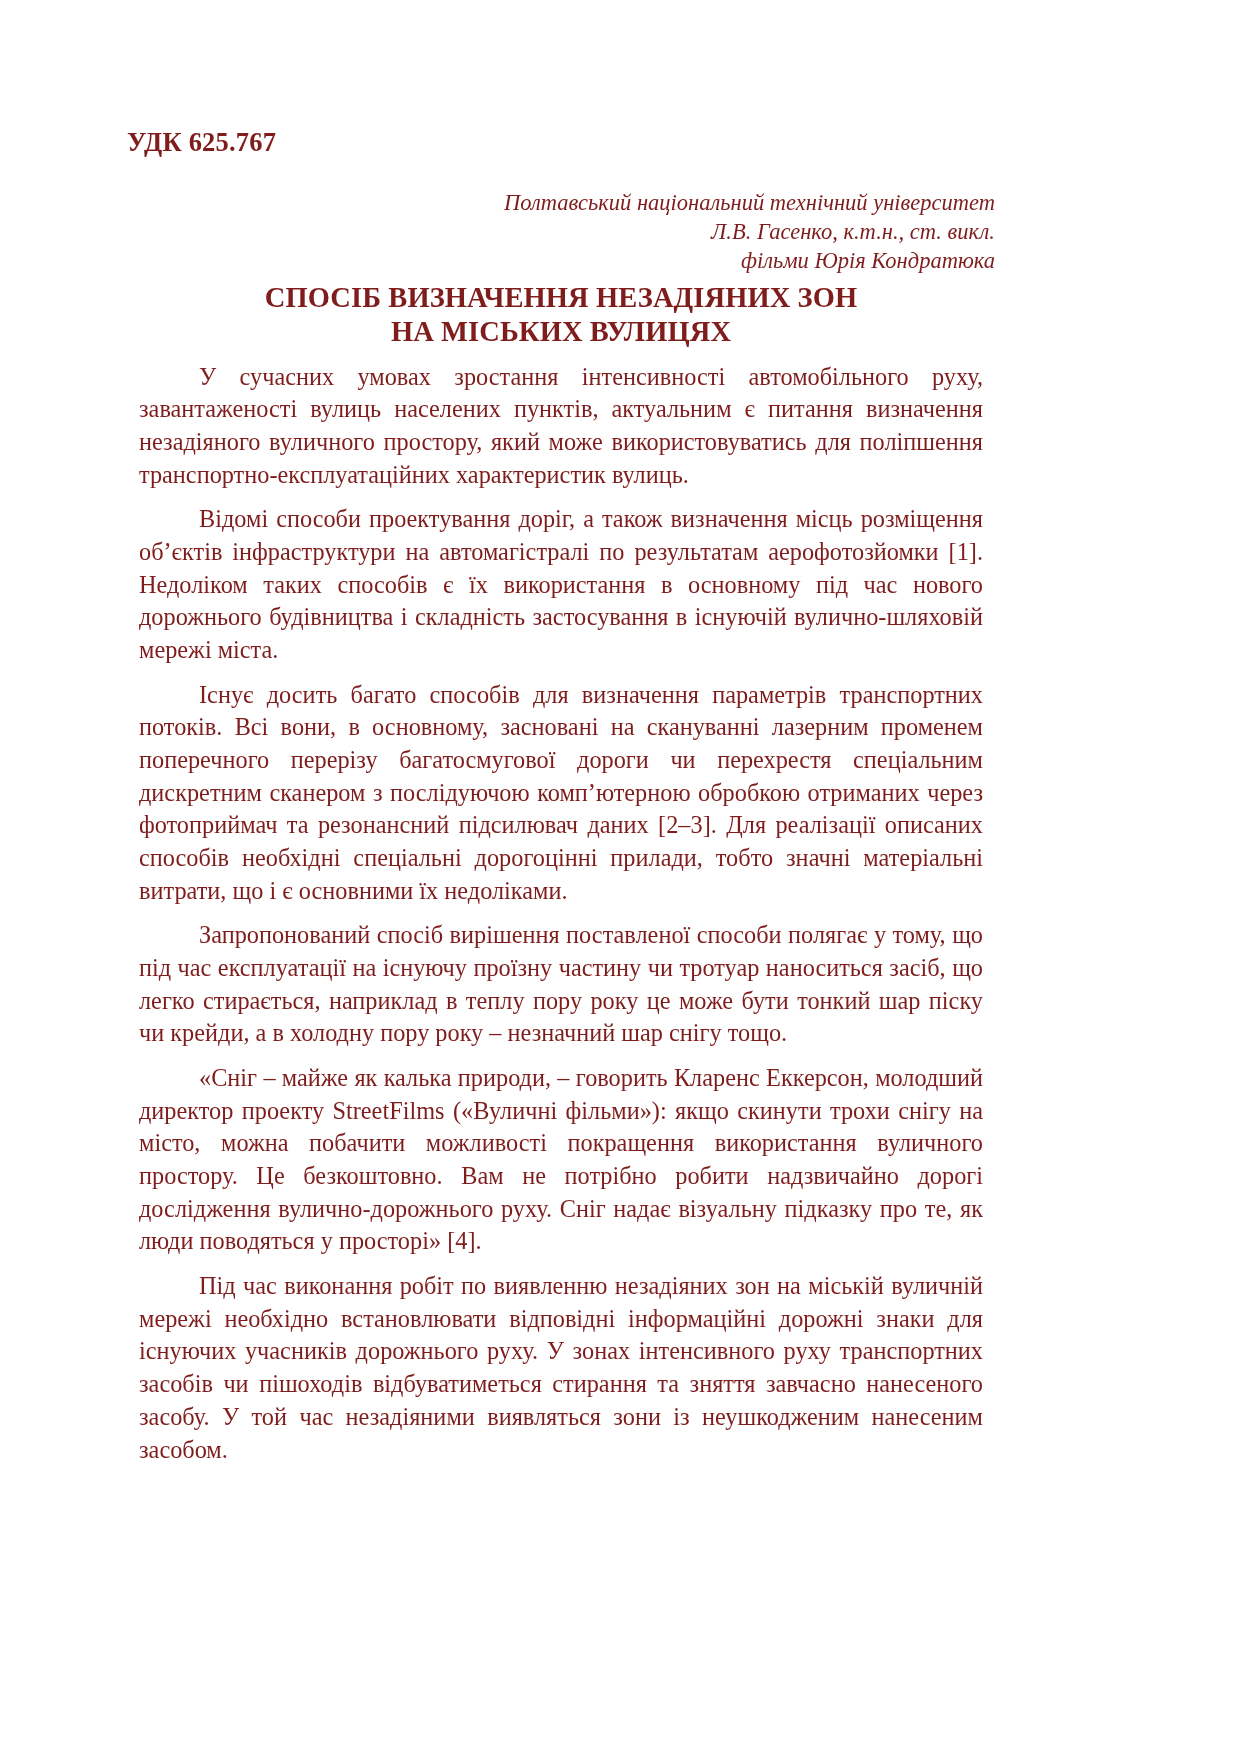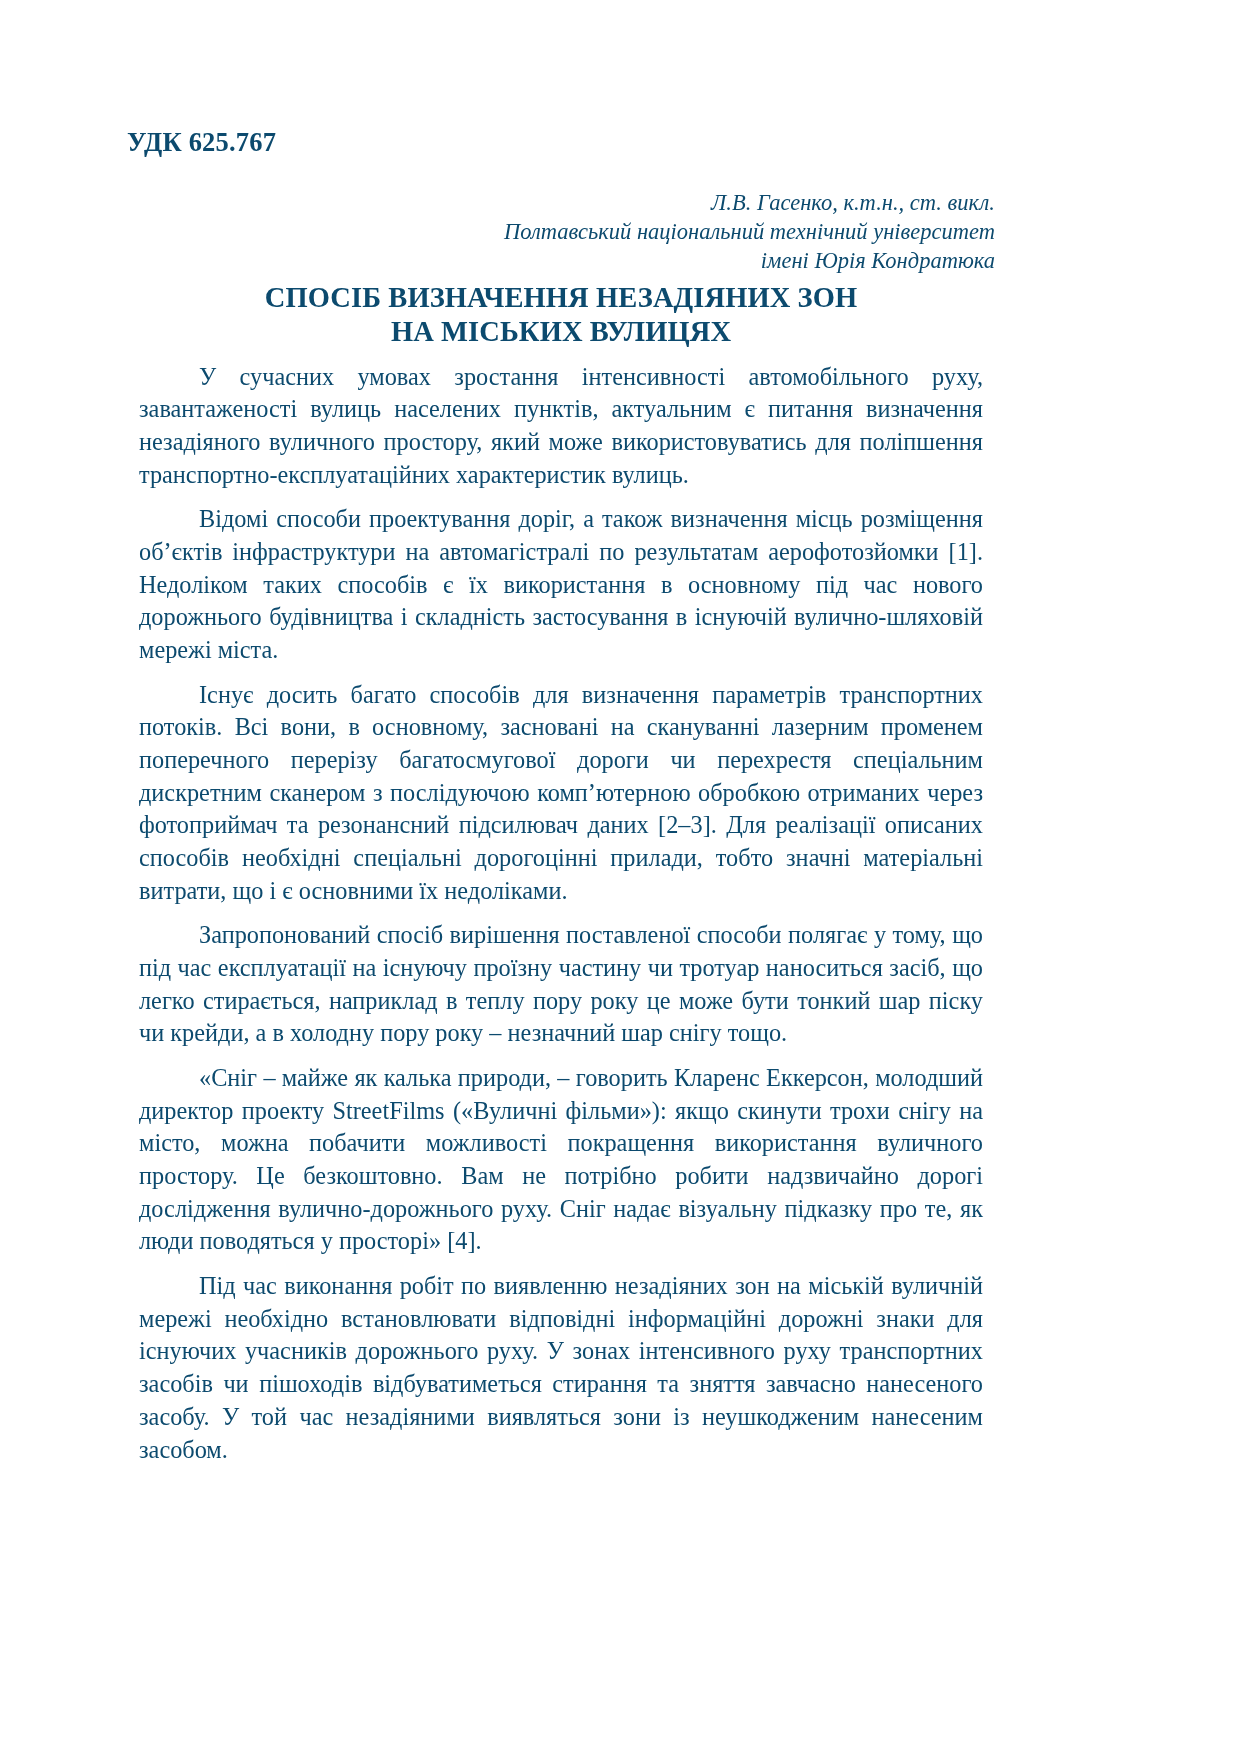--- a/index.html
+++ b/index.html
@@ -9,21 +9,21 @@
   }
 
   .page {
     position: relative;
     width: 1240px;
     height: 1754px;
     margin: 0 auto;
     background: #ffffff;
     box-sizing: border-box;
     font-family: "Liberation Serif", "DejaVu Serif", serif;
-    color: #0c4a6e;
+    color: #7f1d1d;
     overflow: hidden;
   }
 
   .content {
     position: absolute;
     left: 127px;
     top: 128px;
     width: 868px;
   }
 
@@ -75,23 +75,23 @@
 </style>
 </head>
 <body>
 
 <div class="page">
   <div class="content">
 
     <div class="udc">УДК 625.767</div>
 
     <div class="authorblock">
+      <span class="aline">Полтавський національний технічний університет</span>
       <span class="aline">Л.В. Гасенко, к.т.н., ст. викл.</span>
-      <span class="aline">Полтавський національний технічний університет</span>
-      <span class="aline">імені Юрія Кондратюка</span>
+      <span class="aline">фільми Юрія Кондратюка</span>
     </div>
 
     <h1 class="title">
       <span class="tline">СПОСІБ ВИЗНАЧЕННЯ НЕЗАДІЯНИХ ЗОН</span>
       <span class="tline">НА МІСЬКИХ ВУЛИЦЯХ</span>
     </h1>
 
     <div class="body-text">
       <p class="para">У сучасних умовах зростання інтенсивності автомобільного руху, завантаженості вулиць населених пунктів, актуальним є питання визначення незадіяного вуличного простору, який може використовуватись для поліпшення транспортно-експлуатаційних характеристик вулиць.</p>
       <p class="para">Відомі способи проектування доріг, а також визначення місць розміщення об’єктів інфраструктури на автомагістралі по результатам аерофотозйомки [1]. Недоліком таких способів є їх використання в основному під час нового дорожнього будівництва і складність застосування в існуючій вулично-шляховій мережі міста.</p>

